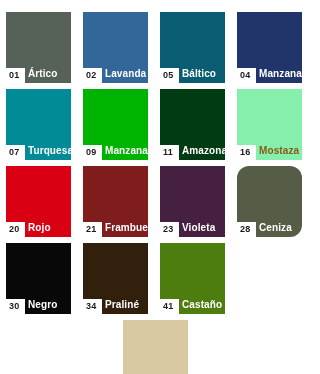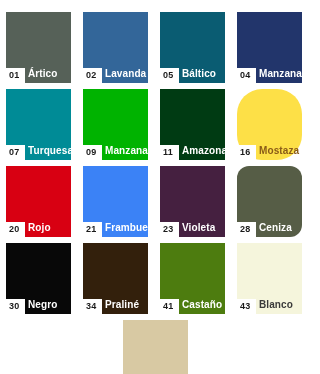--- a/index.html
+++ b/index.html
@@ -120,33 +120,33 @@
         <span class="swatch-name" style="color: rgb(255, 255, 255);">Manzana</span>
       </div>
     </div>
     <div class="swatch-card">
       <div class="swatch-color" style="background: rgb(0, 59, 19);">
         <span class="swatch-code">11</span>
         <span class="swatch-name" style="color: rgb(255, 255, 255);">Amazona</span>
       </div>
     </div>
     <div class="swatch-card">
-      <div class="swatch-color" style="background: #fde047; border-radius: 25px;">
+      <div class="swatch-color" style="background: #86efac;">
         <span class="swatch-code">16</span>
         <span class="swatch-name" style="color: rgb(138, 91, 24);">Mostaza</span>
       </div>
     </div>
     <div class="swatch-card">
       <div class="swatch-color" style="background: rgb(216, 0, 18);">
         <span class="swatch-code">20</span>
         <span class="swatch-name" style="color: rgb(255, 255, 255);">Rojo</span>
       </div>
     </div>
     <div class="swatch-card">
-      <div class="swatch-color" style="background: #3b82f6; padding-left: 24px;">
+      <div class="swatch-color" style="background: #7f1d1d; padding-left: 24px;">
         <span class="swatch-code">21</span>
         <span class="swatch-name" style="color: rgb(255, 255, 255);">Frambuesa</span>
       </div>
     </div>
     <div class="swatch-card">
       <div class="swatch-color" style="background: rgb(69, 32, 64);">
         <span class="swatch-code">23</span>
         <span class="swatch-name" style="color: rgb(255, 255, 255);">Violeta</span>
       </div>
     </div>
@@ -167,24 +167,18 @@
         <span class="swatch-code">34</span>
         <span class="swatch-name" style="color: rgb(255, 255, 255);">Praliné</span>
       </div>
     </div>
     <div class="swatch-card">
       <div class="swatch-color" style="background: #4d7c0f;">
         <span class="swatch-code">41</span>
         <span class="swatch-name" style="color: rgb(255, 255, 255);">Castaño</span>
       </div>
     </div>
-    <div class="swatch-card">
-      <div class="swatch-color" style="background: rgb(245, 245, 220);">
-        <span class="swatch-code">43</span>
-        <span class="swatch-name" style="color: rgb(58, 58, 58);">Blanco</span>
-      </div>
-    </div>
     <div class="last-row">
       <div class="swatch-card">
         <div class="swatch-color" style="background: rgb(216, 201, 163);"></div>
       </div>
     </div>
   </div>
 
 </body></html>

